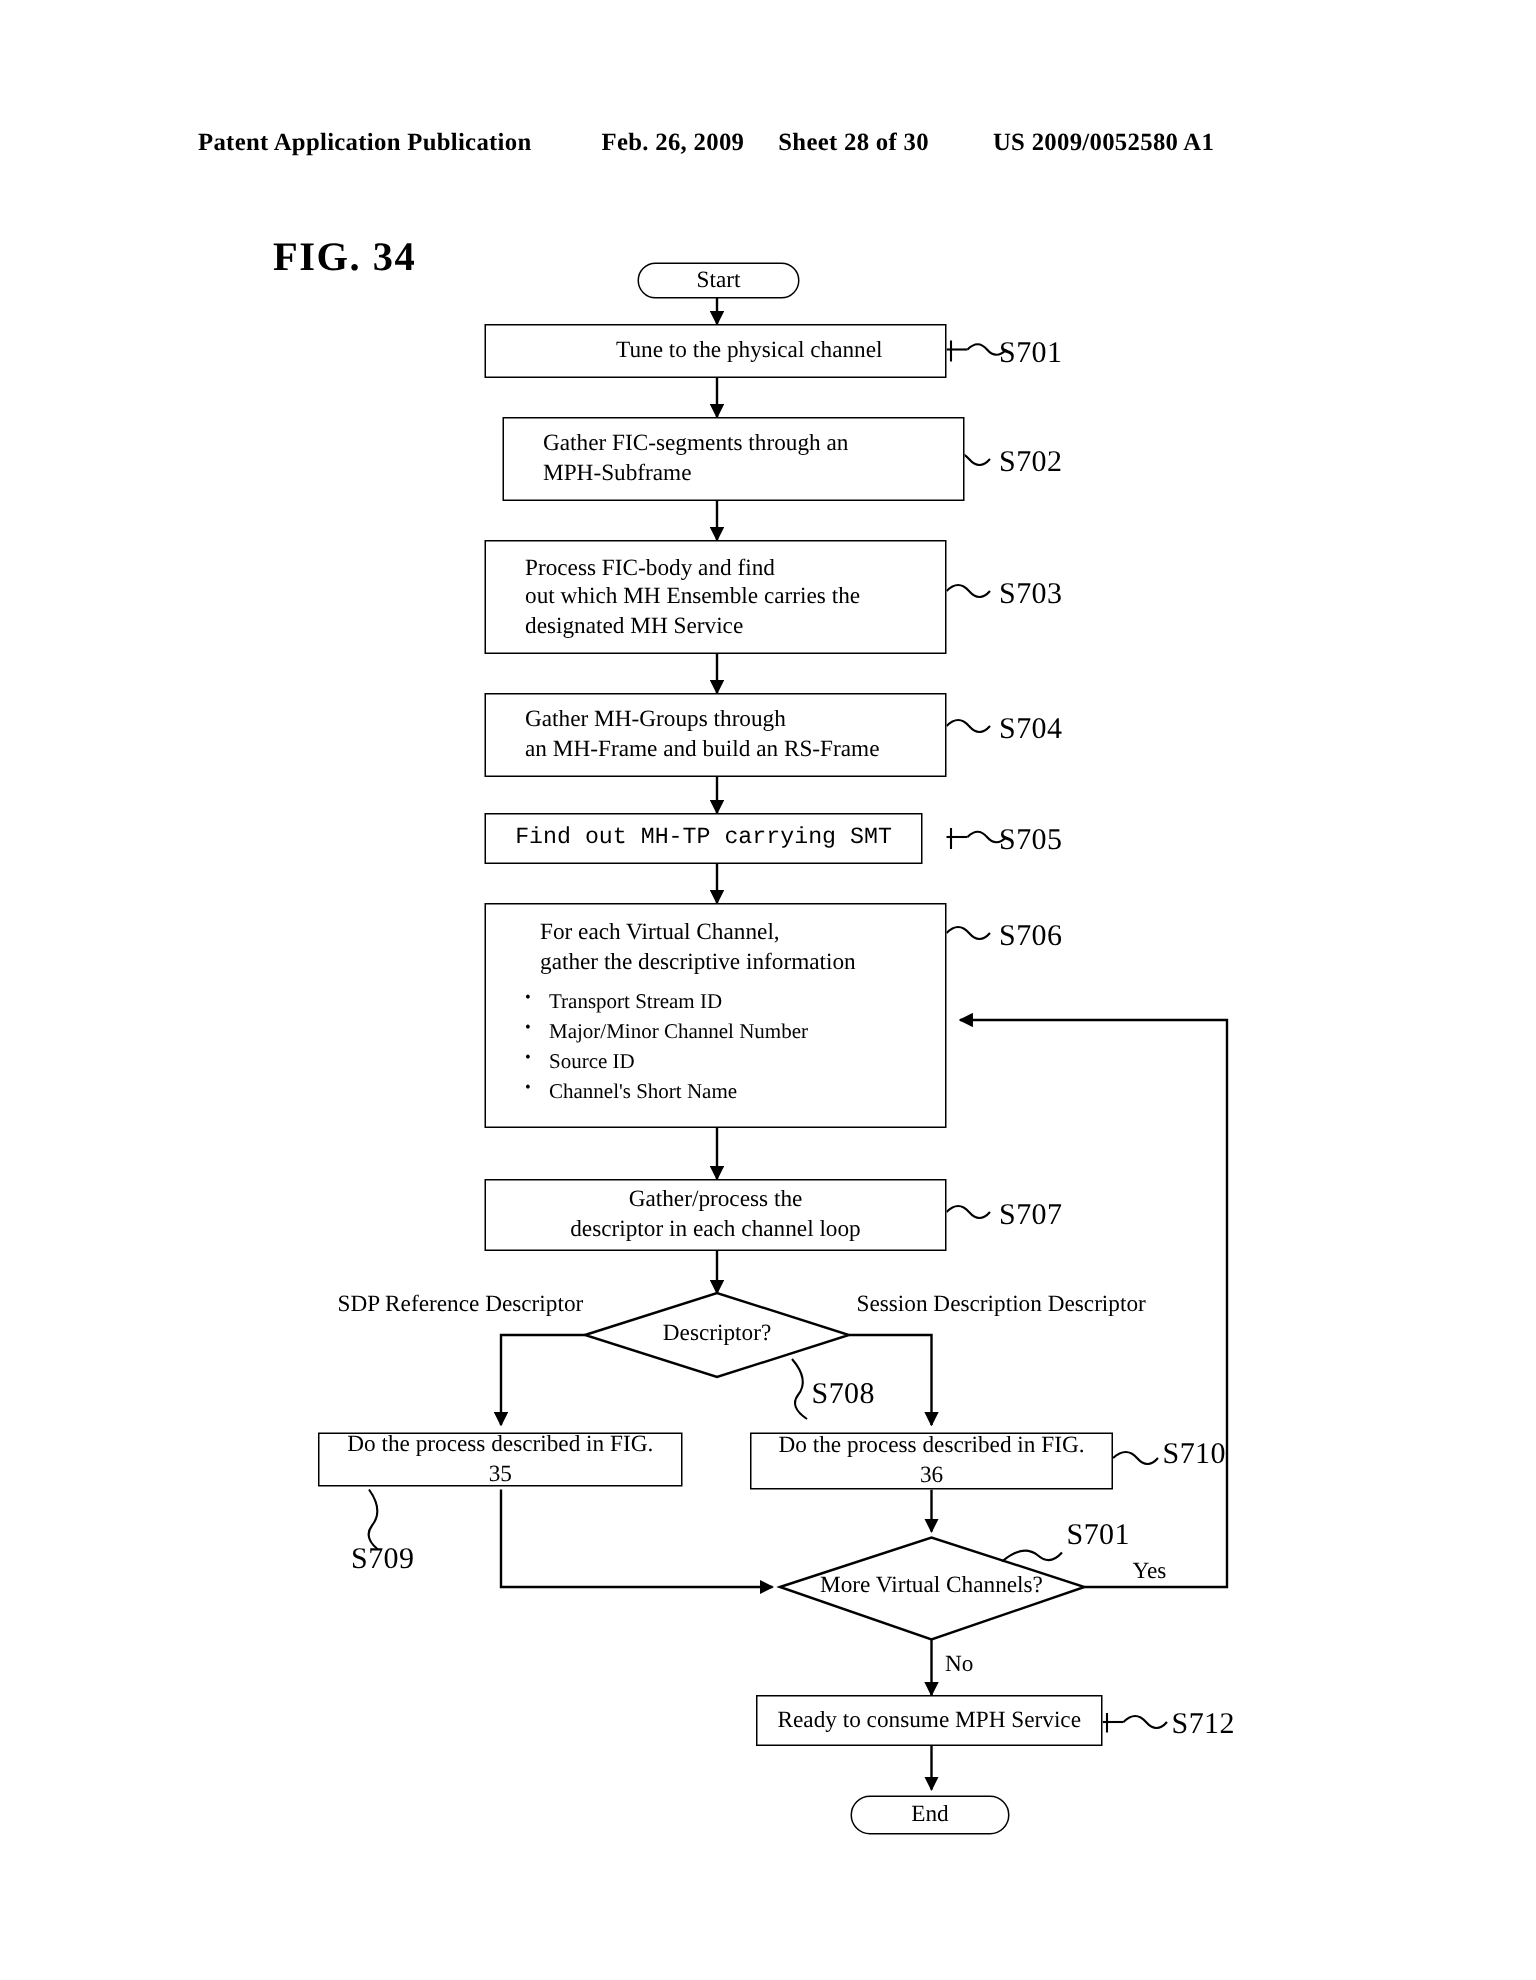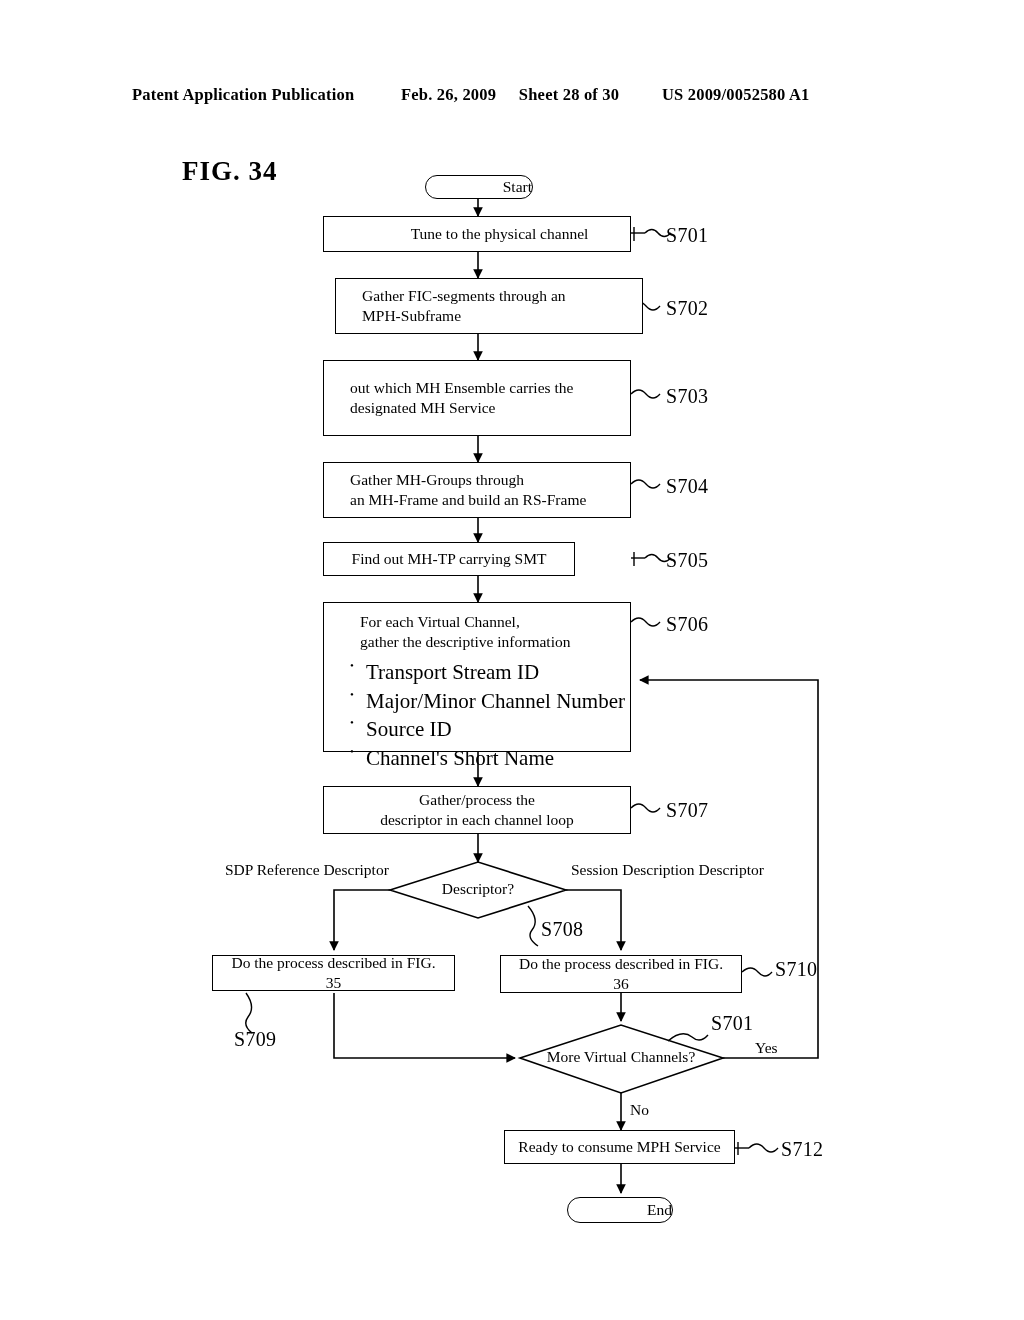--- a/index.html
+++ b/index.html
@@ -68,40 +68,40 @@
   .node.process {
     display: flex;
     flex-direction: column;
     justify-content: center;
   }
   .node.terminal {
     border-radius: 999px;
     border-width: 1.6px;
     display: flex;
     align-items: center;
-    justify-content: flex-end;
+    justify-content: center;
     font-size: 15.5px;
   }
   .node .ctr { text-align: center; }
   .node .lft { text-align: left; }
 
   
   .txt-block { padding: 0 10px; }
 
   
   ul.bullets {
     list-style: none;
     margin: 9px 0 0 0;
     padding: 0 0 0 26px;
   }
   ul.bullets li {
     position: relative;
     padding-left: 16px;
     margin-bottom: 3px;
-    font-size: 21px;
+    font-size: 14px;
     line-height: 1.22;
   }
   ul.bullets li::before {
     content: "\2022";
     position: absolute;
     left: 0;
     top: -1px;
     font-size: 11px;
   }
 
@@ -227,32 +227,33 @@
 </div>
 <div class="step-ref" style="left:666px; top:224px;">S701</div>
 
 <div class="node process" style="left:323px; top:278px; width:308px; height:56px;margin-left:12px;">
   <div class="txt-block lft" style="padding-left:26px;">Gather FIC-segments through an</div>
   <div class="txt-block lft" style="padding-left:26px;">MPH-Subframe</div>
 </div>
 <div class="step-ref" style="left:666px; top:297px;">S702</div>
 
 <div class="node process" style="left:323px; top:360px; width:308px; height:76px;">
+  <div class="txt-block lft" style="padding-left:26px;">Process FIC-body and find</div>
   <div class="txt-block lft" style="padding-left:26px;">out which MH Ensemble carries the</div>
   <div class="txt-block lft" style="padding-left:26px;">designated MH Service</div>
 </div>
 <div class="step-ref" style="left:666px; top:385px;">S703</div>
 
 <div class="node process" style="left:323px; top:462px; width:308px; height:56px;">
   <div class="txt-block lft" style="padding-left:26px;">Gather MH-Groups through</div>
   <div class="txt-block lft" style="padding-left:26px;">an MH-Frame and build an RS-Frame</div>
 </div>
 <div class="step-ref" style="left:666px; top:475px;">S704</div>
 
-<div class="node process" style="left:323px; top:542px; width:252px; height:34px;">
+<div class="node process" style="left:323px; top:542px; width:292px; height:34px;font-family:Liberation Mono, monospace;">
   <div class="txt-block ctr">Find out MH-TP carrying SMT</div>
 </div>
 <div class="step-ref" style="left:666px; top:549px;">S705</div>
 
 <div class="node process" style="left:323px; top:602px; width:308px; height:150px; justify-content:flex-start; padding-top:9px;">
   <div class="txt-block lft" style="padding-left:36px;">For each Virtual Channel,</div>
   <div class="txt-block lft" style="padding-left:36px;">gather the descriptive information</div>
   <ul class="bullets">
     <li>Transport Stream ID</li>
     <li>Major/Minor Channel Number</li>

